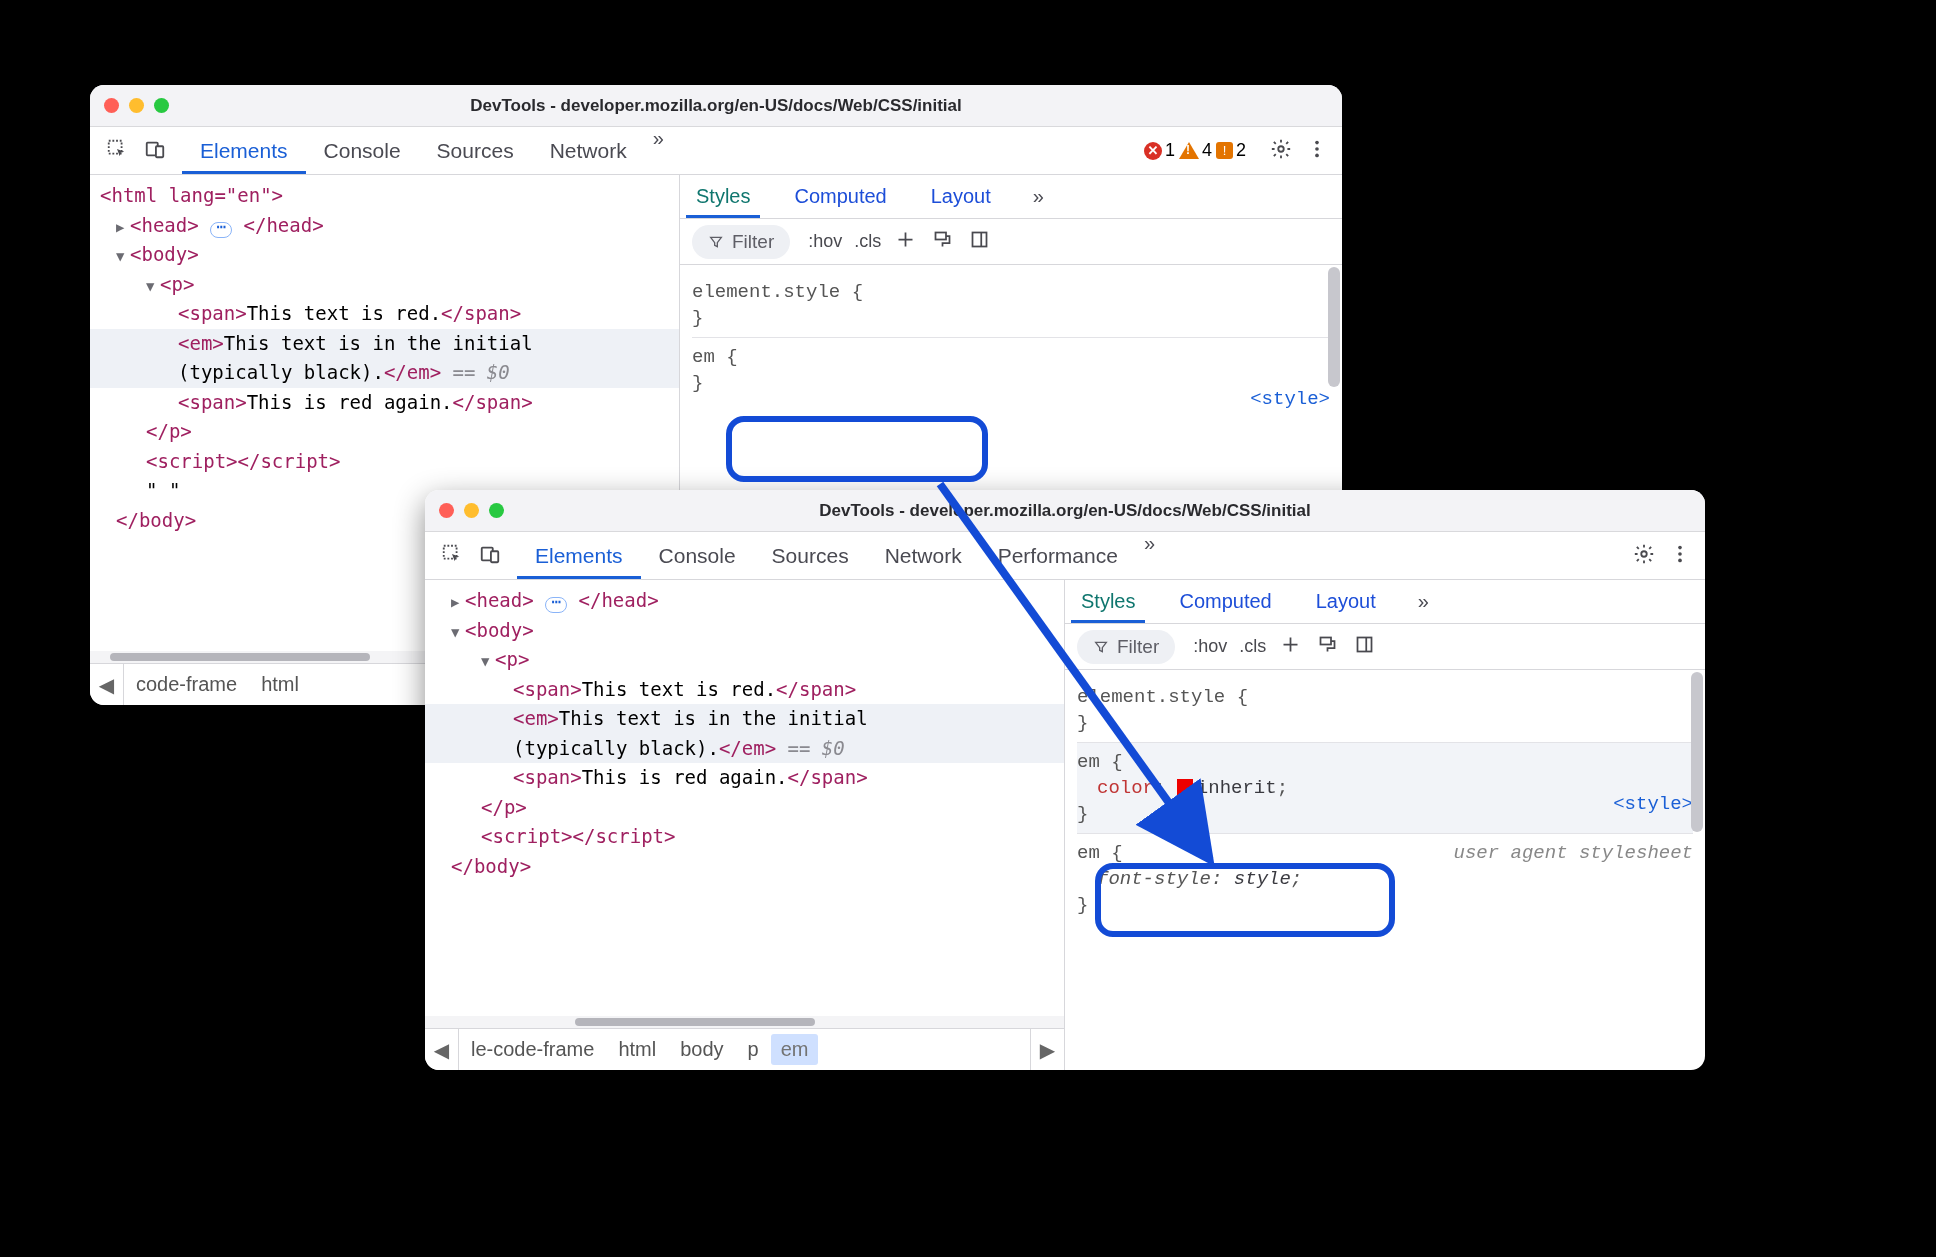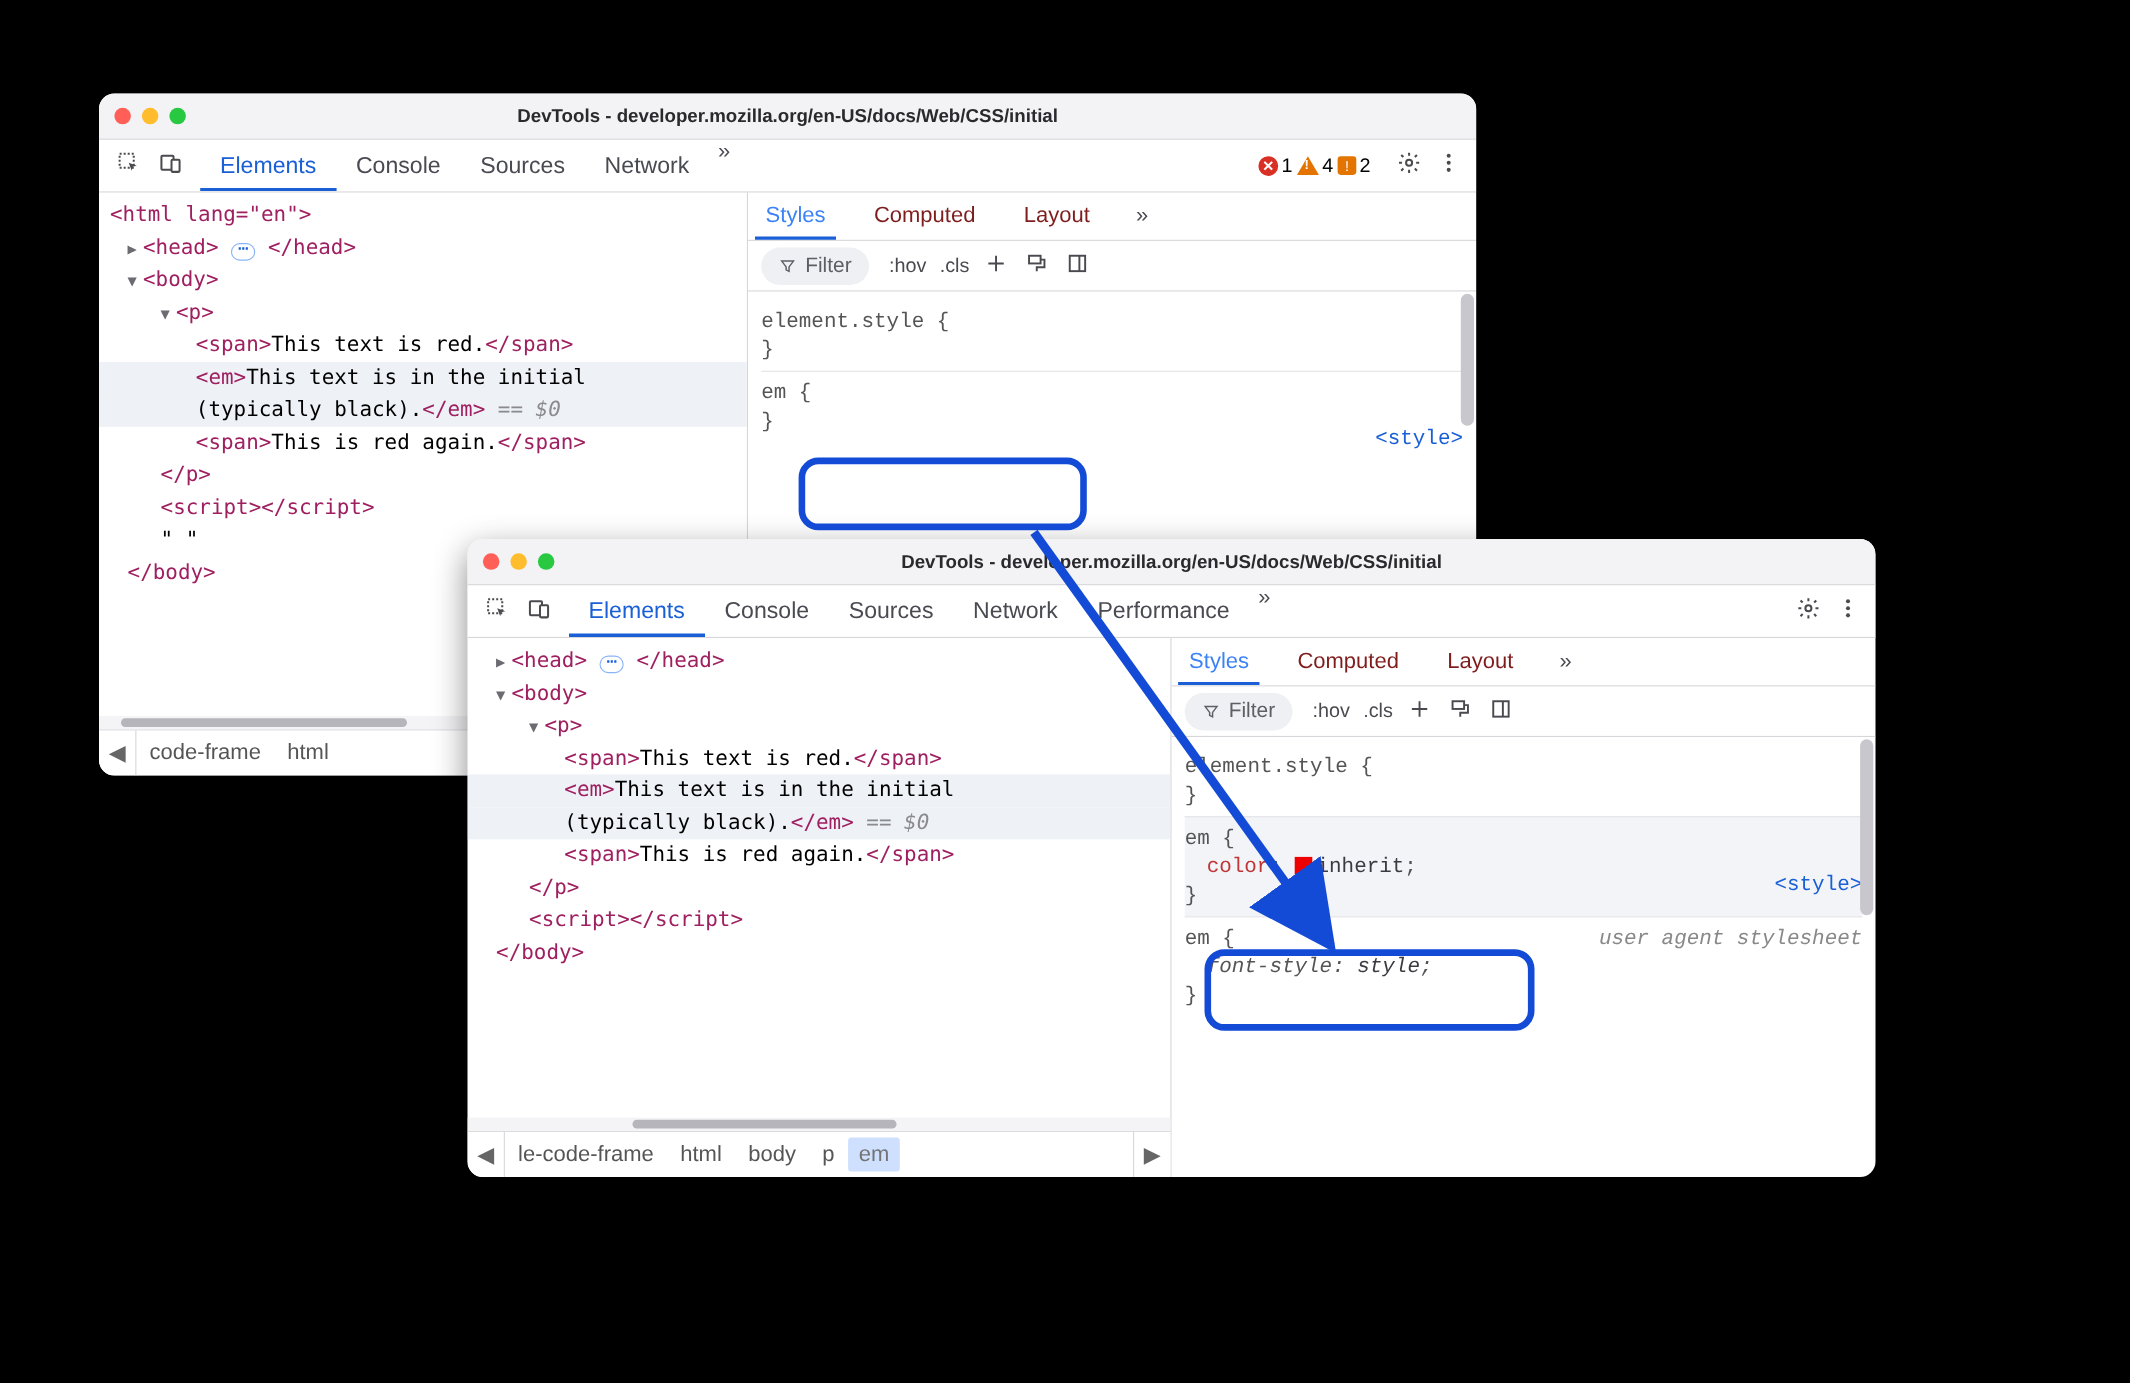--- a/index.html
+++ b/index.html
@@ -83,22 +83,22 @@
   }
   .bc-arrow { width:34px; display:flex; align-items:center; justify-content:center; color:#666; border-right:1px solid #d7d7db; height:100%; cursor:pointer;}
   .bc-arrow.r{border-right:none;border-left:1px solid #d7d7db;}
   .bc-item { padding:0 12px; color:#555; cursor:pointer; }
   .bc-item.sel { background:#cfe0ff; color:#737373; padding:4px 10px; border-radius:3px; }
 
   .styles-tabs {
     display:flex; align-items:center; height:44px; border-bottom:1px solid #d7d7db;
     font-size:20px; padding:0 6px; gap:24px;
   }
-  .styles-tabs .st{ padding:0 10px; height:100%; display:flex; align-items:center; color:#7f1d1d; }
-  .styles-tabs .st.active{ color:#3b82f6; box-shadow:inset 0 -3px 0 #1a5fd6; }
+  .styles-tabs .st{ padding:0 10px; height:100%; display:flex; align-items:center; color:#1d4ed8; }
+  .styles-tabs .st.active{ color:#0f766e; box-shadow:inset 0 -3px 0 #1a5fd6; }
   .styles-toolbar{
     display:flex; align-items:center; border-bottom:1px solid #d7d7db; height:46px;
   }
   .filter-pill{
     display:flex; align-items:center; gap:8px; background:#eef0f4;
     border-radius:20px; padding:6px 16px; margin:0 12px; color:#5e5e66; font-size:19px;
   }
   .filter-pill svg{width:16px;height:16px;}
   .styles-toolbar .tb-txt{ color:#49494f; font-size:18px; padding:0 6px; }
   .styles-toolbar .tb-ic { padding:0 8px; color:#49494f; }

